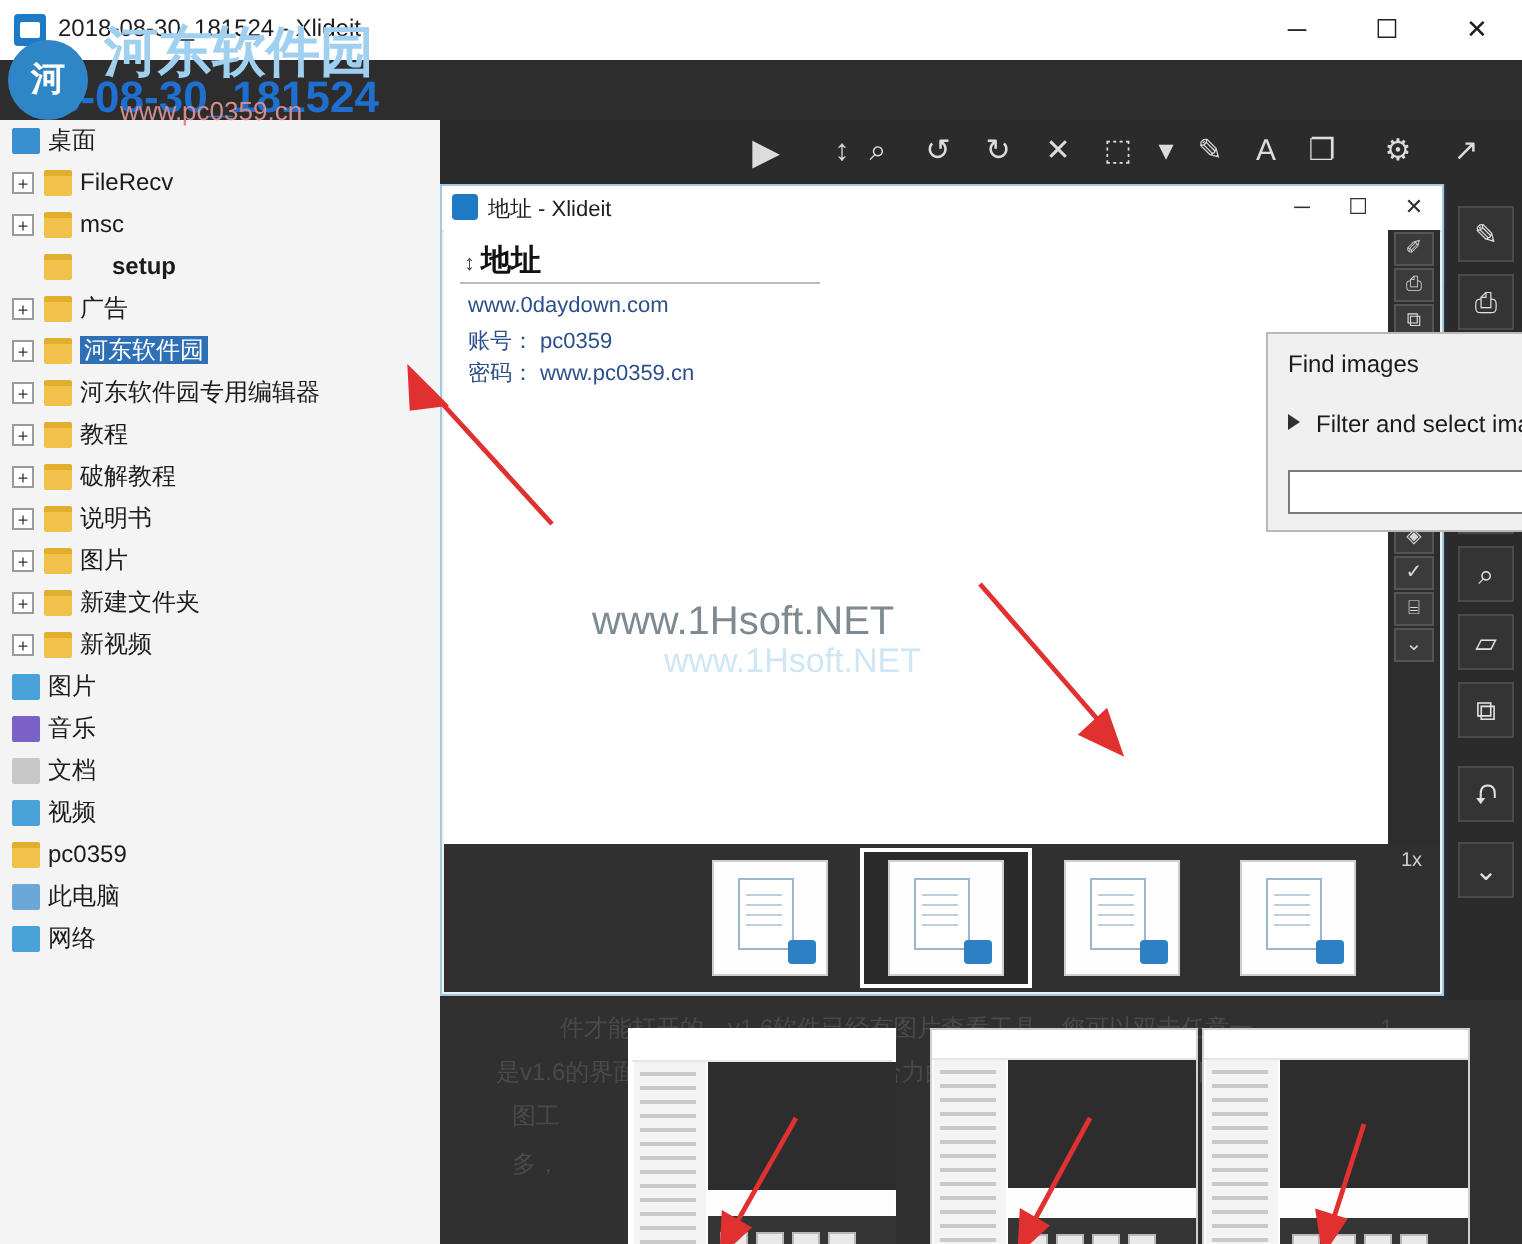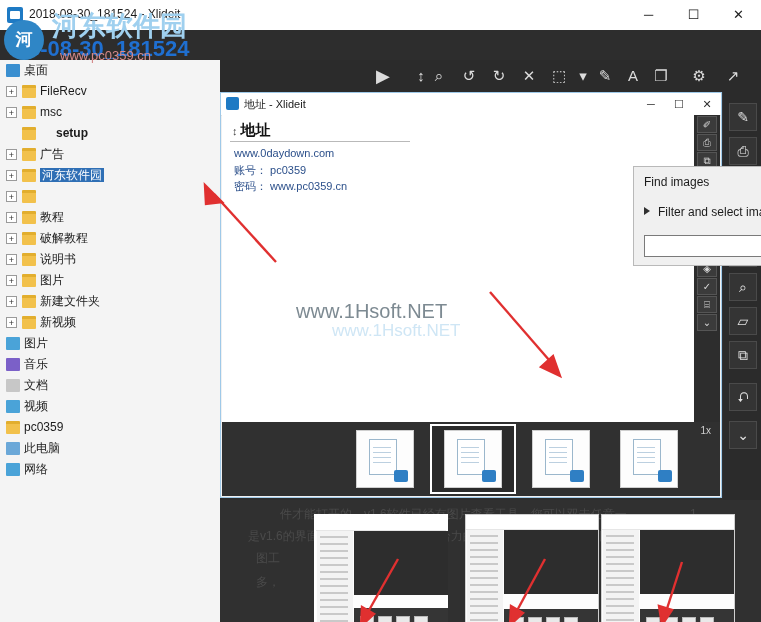--- a/index.html
+++ b/index.html
@@ -499,20 +499,21 @@
             <div class="tlabel" style="left: 40px;"><span class="tlabel-in">广告</span></div>
           </div>
           <div class="tree-row sel">
             <div class="expander" style="left: 6px;">+</div>
             <div class="ticon" style="left: 22px; background: rgb(242, 193, 75); border-top: 3px solid rgb(226, 174, 46); height: 10px;"></div>
             <div class="tlabel" style="left: 40px;"><span class="tlabel-in">河东软件园</span></div>
           </div>
           <div class="tree-row">
             <div class="expander" style="left: 6px;">+</div>
             <div class="ticon" style="left: 22px; background: rgb(242, 193, 75); border-top: 3px solid rgb(226, 174, 46); height: 10px;"></div>
+            <div class="tlabel" style="left: 40px;"><span class="tlabel-in">河东软件园专用编辑器</span></div>
           </div>
           <div class="tree-row">
             <div class="expander" style="left: 6px;">+</div>
             <div class="ticon" style="left: 22px; background: rgb(242, 193, 75); border-top: 3px solid rgb(226, 174, 46); height: 10px;"></div>
             <div class="tlabel" style="left: 40px;"><span class="tlabel-in">教程</span></div>
           </div>
           <div class="tree-row">
             <div class="expander" style="left: 6px;">+</div>
             <div class="ticon" style="left: 22px; background: rgb(242, 193, 75); border-top: 3px solid rgb(226, 174, 46); height: 10px;"></div>
             <div class="tlabel" style="left: 40px;"><span class="tlabel-in">破解教程</span></div>

